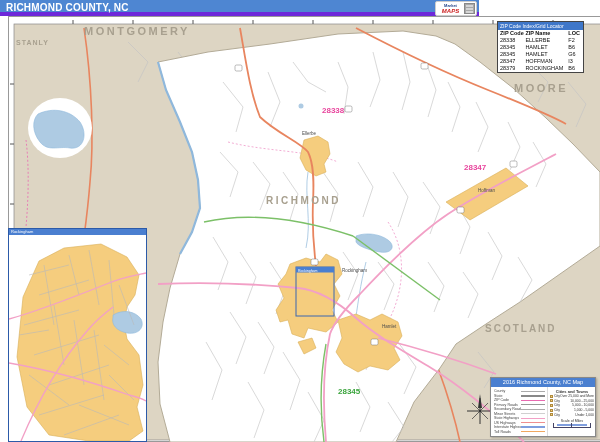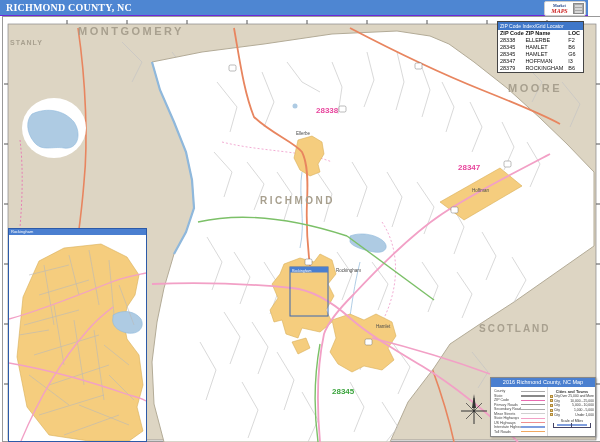--- a/index.html
+++ b/index.html
@@ -1,35 +1,35 @@
 <!DOCTYPE html>
 <html><head>
 <meta charset="utf-8">
 <style>
   * { margin:0; padding:0; box-sizing:border-box; }
   html,body { width:600px; height:442px; background:#fff; overflow:hidden;
               font-family:"Liberation Sans", sans-serif; }
   .stage { position:relative; width:600px; height:442px; background:#fff; }
 
   
-  .titlebar { position:absolute; top:0; left:0; width:588px; height:16px;
-              background:#4e86d2; border-bottom:1px solid #6d28d9;font-family:Liberation Serif, serif; }
+  .titlebar { position:absolute; top:0; left:0; width:479px; height:16px;
+              background:#4e86d2; border-bottom:4px solid #6d28d9; }
   .titlebar .ttl { position:absolute; left:6px; top:0; line-height:16px;
                    color:#fff; font-size:10px; font-weight:bold; letter-spacing:.2px; }
   .logo { position:absolute; right:2px; top:1px; width:42px; height:15px;
           background:#fff; border:1px solid #ccc; border-radius:2px;
           display:flex; align-items:center; padding:1px; }
   .logo .lg-l { flex:1; line-height:1; text-align:center; }
   .logo .lg-market { font-size:4px; font-weight:bold; color:#224488; display:block; }
   .logo .lg-maps { font-size:6px; font-weight:bold; font-style:italic; color:#cc2222; display:block; }
   .logo .lg-badge { width:11px; height:11px; background:#a8a8a8; border:1px solid #888; }
   .logo .lg-badge i { display:block; height:2px; margin:1px; background:#d5d5d5; }
 
   
-  .map { position:absolute; top:16px; left:2px; width:475px; height:426px; }
+  .map { position:absolute; top:16px; left:8px; width:475px; height:426px; }
   .map svg { display:block; }
   text.county-lbl { fill:#a8a08f; font-weight:bold; }
   text.city-lbl { fill:#4a4a4a; }
   text.zip-pink { fill:#e8459d; font-weight:bold; }
   text.zip-green { fill:#3aa43c; font-weight:bold; }
 
   
   .ziptable { position:absolute; left:497px; top:21px; width:87px;
               background:#fff; border:1px solid #444; font-size:5.5px; color:#111; }
   .ziptable .zt-head { background:#3f77c9; color:#fff; font-size:5px;

